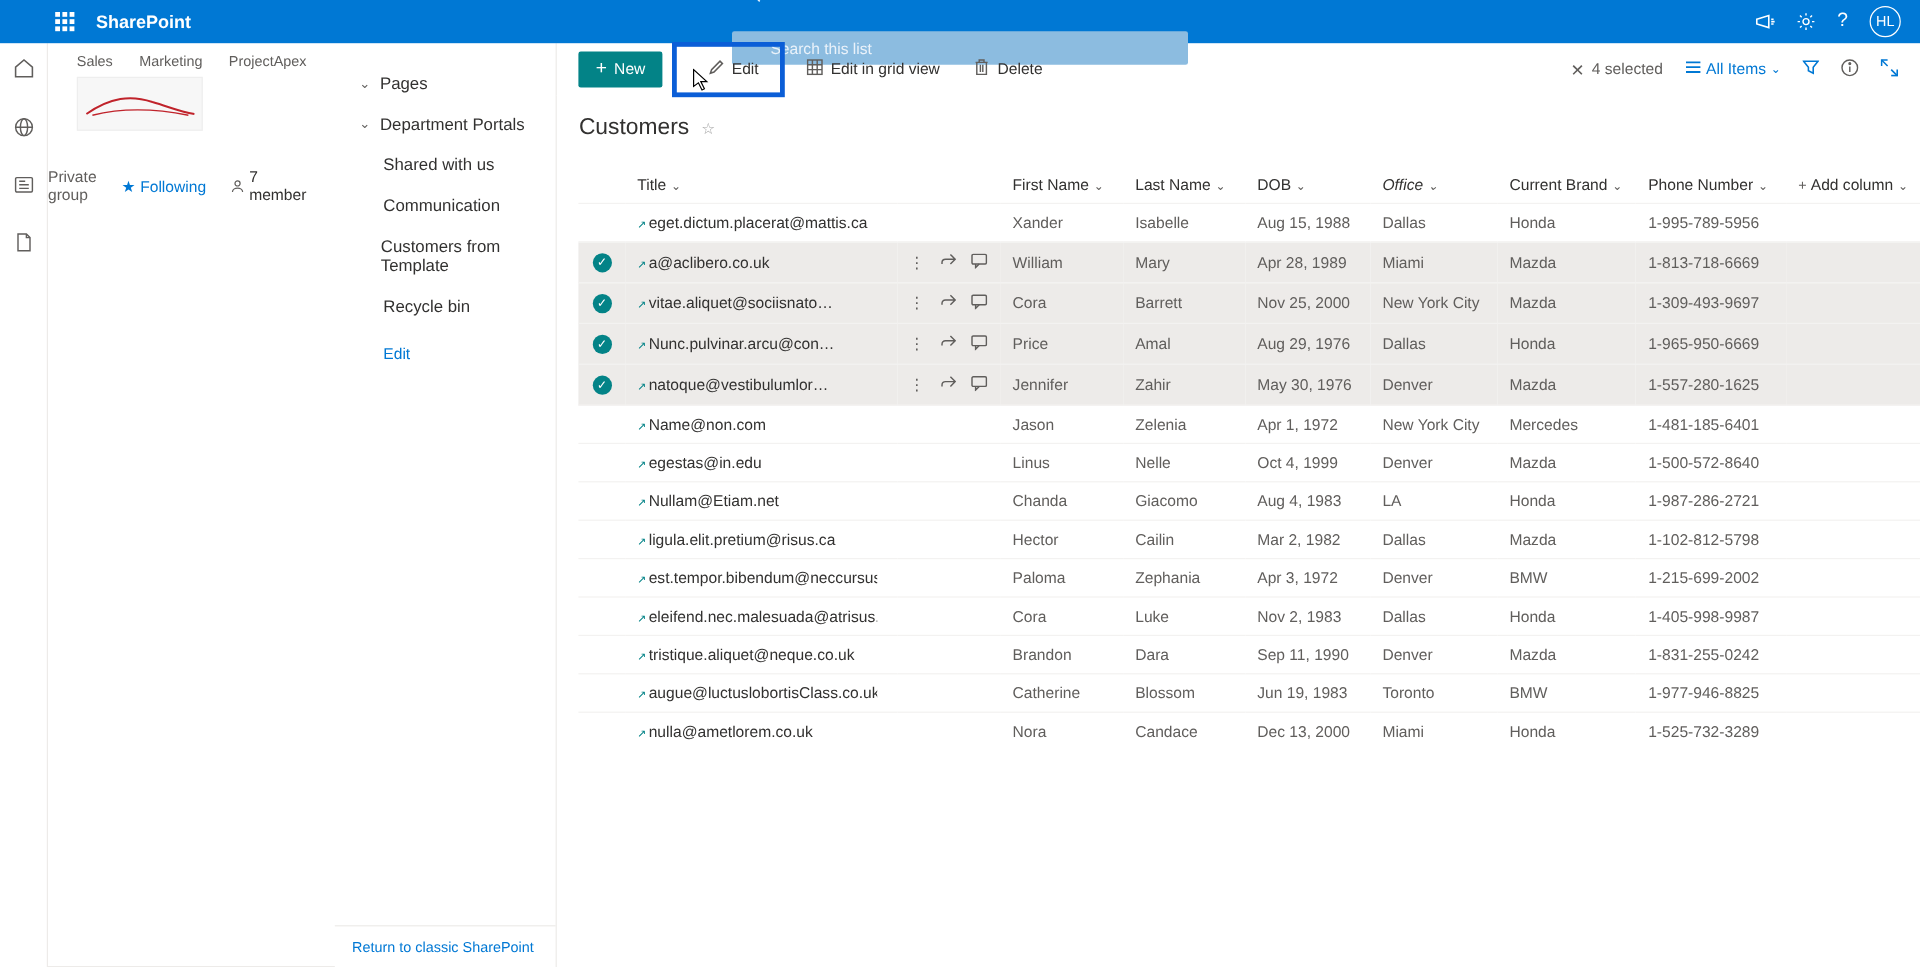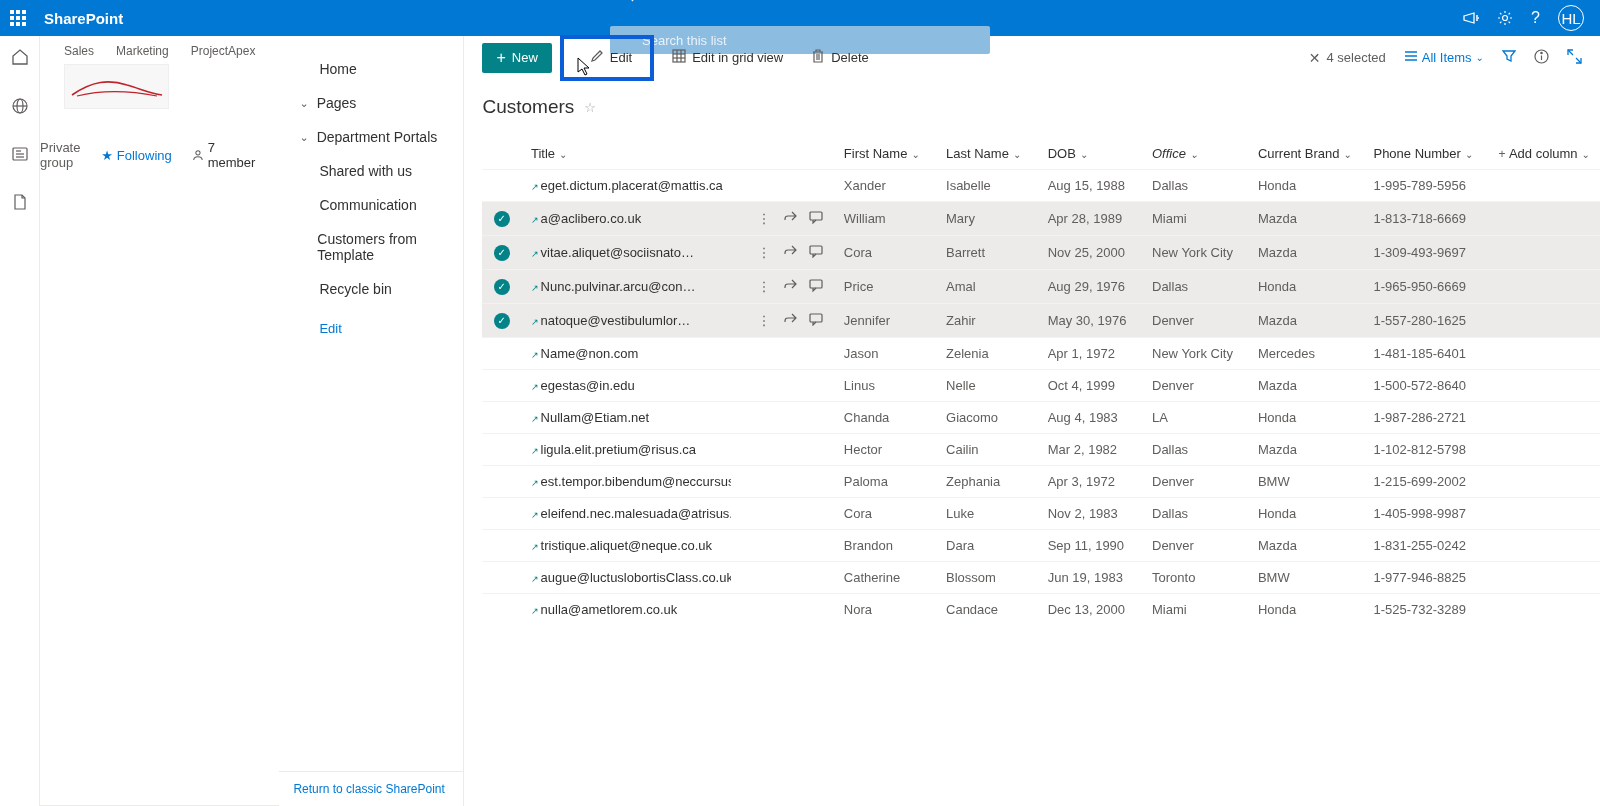--- a/index.html
+++ b/index.html
@@ -1,30 +1,30 @@
 <!DOCTYPE html>
 <html><head>
 <meta charset="utf-8">
 <style>
 * { box-sizing: border-box; margin: 0; padding: 0; font-family: 'Segoe UI', Tahoma, sans-serif; }
 body { font-size: 13px; color: #323130; background: #fff; overflow: hidden; }
 
 
-.suite-bar { height: 36px; background: #0078d4; display: flex; align-items: center; color: #fff; position: relative; }
+.suite-bar { height: 36px; background: #0078d4; display: flex; align-items: center; color: #fff; position: relative; padding-left: 36px; }
 .waffle { width: 36px; height: 36px; display: flex; align-items: center; justify-content: center; cursor: pointer; }
 .waffle-grid { display: grid; grid-template-columns: repeat(3, 4px); grid-template-rows: repeat(3, 4px); gap: 2px; }
 .waffle-grid span { background: #fff; width: 4px; height: 4px; }
 .app-name { font-size: 15px; font-weight: 600; padding-left: 8px; }
 .search-wrap { position: absolute; left: 50%; transform: translateX(-50%); width: 380px; }
 .search-box { width: 100%; height: 28px; background: #8cbce0; border: none; border-radius: 2px; padding: 0 10px 0 32px; color: #0c4a6e; font-size: 13px; margin-top: 44px; }
 .search-box::placeholder { color: #eaf2fa; }
 .search-icon-s { position: absolute; left: 10px; top: 6px; color: #eaf2fa; }
 .suite-right { margin-left: auto; display: flex; align-items: center; gap: 18px; padding-right: 16px; }
 .suite-right span { cursor: pointer; display: flex; align-items: center; }
-.avatar-circle { width: 26px; height: 26px; border-radius: 50%; border: 1px solid #fff; display: flex; align-items: center; justify-content: center; font-size: 15px; color: #fff; }
+.avatar-circle { width: 26px; height: 26px; border-radius: 50%; border: 1px solid #fff; display: flex; align-items: center; justify-content: center; font-size: 12px; color: #fff; }
 .app-rail { width: 40px; border-right: 1px solid #edebe9; display: flex; flex-direction: column; align-items: center; padding-top: 12px; gap: 28px; color: #605e5c; }
 .app-rail span { cursor: pointer; }
 .right-of-rail { flex: 1; display: flex; flex-direction: row; min-width: 0; }
 .site-header { padding: 8px 24px 14px 24px; border-bottom: 1px solid #edebe9; }
 .top-links { display: flex; gap: 22px; font-size: 12px; color: #605e5c; margin-bottom: 6px; }
 .top-links span { cursor: pointer; }
 .logo-box { width: 105px; height: 45px; background: #f7f7f7; border: 1px solid #eee; display: flex; align-items: center; justify-content: center; overflow: hidden; }
 .logo-box svg { display: block; }
 .site-meta { position: absolute; right: 22px; top: 104px; display: flex; align-items: center; gap: 20px; font-size: 13px; color: #323130; }
 .site-meta .following { color: #0078d4; display: flex; align-items: center; gap: 4px; }
@@ -169,24 +169,20 @@
               <path d="M2 13 c0-3 3-4 5-4 s5 1 5 4"></path>
             </svg>
             <span>7 member</span>
           </span>
       </div>
     </div>
 
     <div style="display:flex; flex:1; min-height:0;">
       <div class="left-nav">
         <div class="nav-items">
-          <div class="nav-item">
-              <span style="width:12px;"></span>
-              <span>Home</span>
-            </div>
           <div class="nav-item">
               <span class="chev">⌄</span>
               <span>Pages</span>
             </div>
           <div class="nav-item">
               <span class="chev">⌄</span>
               <span>Department Portals</span>
             </div>
           <div class="nav-item">
               <span style="width:12px;"></span>

